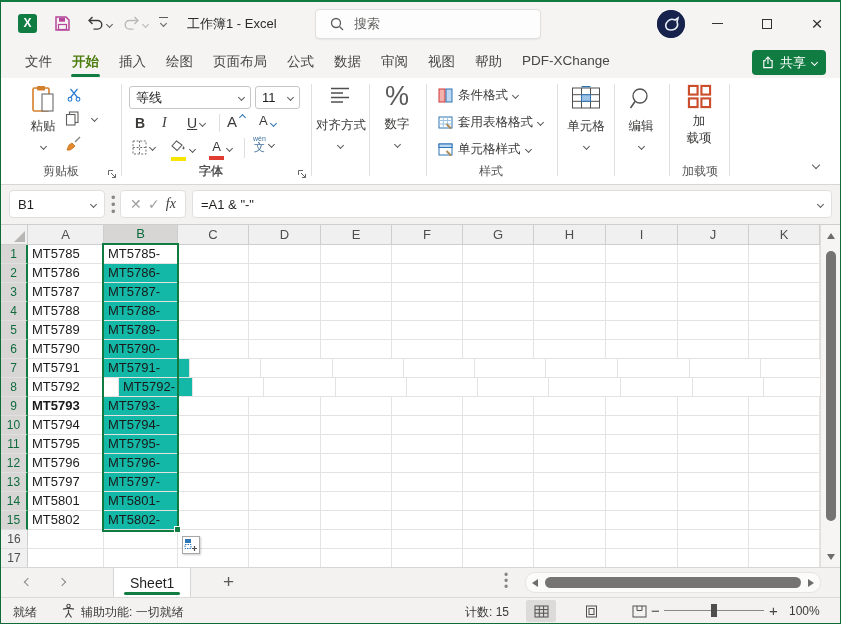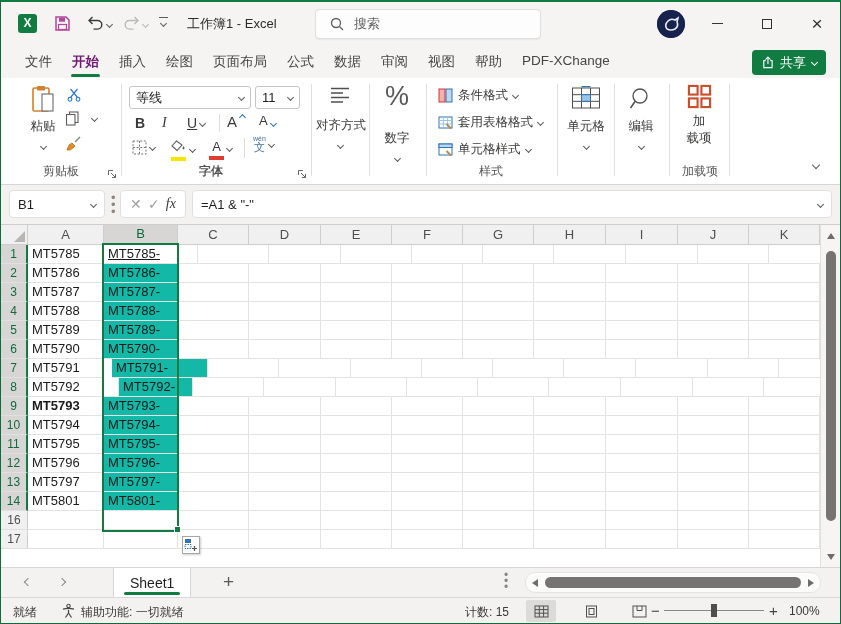--- a/index.html
+++ b/index.html
@@ -18,21 +18,21 @@
   .excel-logo{position:absolute;left:17px;top:12px;width:19px;height:19px;background:#107c41;border-radius:3px;color:#fff;font-weight:bold;font-size:12px;text-align:center;line-height:19px;}
   .qat-btn{position:absolute;top:10px;color:#444;}
   #searchbox{position:absolute;left:314px;top:7px;width:226px;height:30px;background:#fdfdfd;border:1px solid #e1dfdd;border-radius:4px;display:flex;align-items:center;padding-left:14px;gap:10px;box-shadow:0 1px 2px rgba(0,0,0,.06);}
   #searchbox span{color:#5f5e5c;font-size:13px;}
   .title-text{position:absolute;left:186px;top:13px;font-size:13px;color:#2b2b2b;white-space:nowrap;}
   .avatar{position:absolute;left:656px;top:8px;width:28px;height:28px;border-radius:50%;background:#17234d;overflow:hidden;}
   .winctl{position:absolute;top:0;height:43px;width:46px;display:flex;align-items:center;justify-content:center;color:#333;}
   
   #tabrow{position:absolute;top:43px;left:0;width:839px;height:33px;background:#f5f4f3;display:flex;align-items:center;padding-left:14px;}
   .tab{padding:6px 10px;font-size:13.5px;color:#484644;cursor:default;position:relative;white-space:nowrap;}
-  .tab.active{color:#701a75;font-weight:bold;text-align:center;}
+  .tab.active{color:#4d7c0f;font-weight:bold;text-align:center;}
   .tab.active::after{content:"";position:absolute;left:9px;right:9px;bottom:0;height:3px;background:#107c41;border-radius:2px;}
   #sharebtn{position:absolute;right:14px;top:5px;height:25px;background:#107c41;border-radius:4px;color:#fff;font-size:13px;display:flex;align-items:center;gap:6px;padding:0 9px;}
   
   #ribbon{position:absolute;top:76px;left:0;width:839px;height:107px;background:#fff;border-bottom:1px solid #d8d6d4;}
   .gdiv{position:absolute;top:6px;bottom:8px;width:1px;background:#e1dfdd;}
   .glabel{position:absolute;bottom:4px;font-size:12px;color:#555;text-align:center;}
   .launcher{position:absolute;bottom:5px;}
   .rbtn-lab{font-size:12.5px;color:#3b3a39;text-align:center;white-space:nowrap;}
   .mini{position:absolute;display:flex;align-items:center;gap:3px;}
   .ddbox{position:absolute;height:23px;border:1px solid #c8c6c4;border-radius:3px;background:#fff;display:flex;align-items:center;justify-content:space-between;padding:0 6px;font-size:13px;color:#201f1e;}
@@ -259,21 +259,21 @@
             <path d="M2 2.5 H20 M2 7 H14 M2 11.5 H20 M2 16 H14"></path>
           </g>
       </svg>
       <div class="rbtn-lab" style="margin-top:8px;">对齐方式</div>
       <span class="chev s" style="margin-top:6px;"></span>
     </div>
     <div class="gdiv" style="left:368px"></div>
 
     <div class="abs" style="left:372px;top:5px;width:48px;text-align:center;">
       <div style="font-size:27px;font-weight:300;color:#595959;line-height:27px;">%</div>
-      <div class="rbtn-lab" style="margin-top:20px;">数字</div>
+      <div class="rbtn-lab" style="margin-top:6px;">数字</div>
       <span class="chev s" style="margin-top:6px;"></span>
     </div>
     <div class="gdiv" style="left:425px"></div>
 
     <div class="styleitem" style="left:437px;top:9px;">
       <svg width="15" height="15" viewBox="0 0 15 15">
         <rect x="1" y="1" width="6" height="13" fill="#f4b0ab" stroke="#d13438"></rect>
         <rect x="8" y="1" width="6" height="13" fill="#bcd8f2" stroke="#2e75b6"></rect>
       </svg>
       <span>条件格式</span>
@@ -369,21 +369,21 @@
         <div class="ch" style="width: 71px;">G</div>
         <div class="ch" style="width: 72px;">H</div>
         <div class="ch" style="width: 72px;">I</div>
         <div class="ch" style="width: 71px;">J</div>
         <div class="ch" style="width: 71px;">K</div>
       </div>
     <div id="rowsbox" style="position:absolute;top:20px;left:0;">
         <div class="grow">
           <div class="rh selrow">1</div>
           <div class="gc" style="width: 76px;">MT5785</div>
-          <div class="gc" style="width: 94px; text-decoration: underline;">MT5785-</div>
+          <div class="gc" style="width: 74px;">MT5785-</div>
           <div class="gc" style="width: 71px;"></div>
           <div class="gc" style="width: 72px;"></div>
           <div class="gc" style="width: 71px;"></div>
           <div class="gc" style="width: 71px;"></div>
           <div class="gc" style="width: 71px;"></div>
           <div class="gc" style="width: 72px;"></div>
           <div class="gc" style="width: 72px;"></div>
           <div class="gc" style="width: 71px;"></div>
           <div class="gc" style="width: 71px;"></div>
         </div>
@@ -453,21 +453,21 @@
           <div class="gc" style="width: 71px;"></div>
           <div class="gc" style="width: 71px;"></div>
           <div class="gc" style="width: 72px;"></div>
           <div class="gc" style="width: 72px;"></div>
           <div class="gc" style="width: 71px;"></div>
           <div class="gc" style="width: 71px;"></div>
         </div>
         <div class="grow">
           <div class="rh selrow">7</div>
           <div class="gc" style="width: 76px;">MT5791</div>
-          <div class="gc selfill" style="width: 96px; margin-left: 8px;">MT5791-</div>
+          <div class="gc selfill" style="width: 86px;">MT5791-</div>
           <div class="gc" style="width: 71px;"></div>
           <div class="gc" style="width: 72px;"></div>
           <div class="gc" style="width: 71px;"></div>
           <div class="gc" style="width: 71px;"></div>
           <div class="gc" style="width: 71px;"></div>
           <div class="gc" style="width: 72px;"></div>
           <div class="gc" style="width: 72px;"></div>
           <div class="gc" style="width: 71px;"></div>
           <div class="gc" style="width: 71px;"></div>
         </div>
@@ -552,20 +552,34 @@
           <div class="gc" style="width: 71px;"></div>
           <div class="gc" style="width: 72px;"></div>
           <div class="gc" style="width: 72px;"></div>
           <div class="gc" style="width: 71px;"></div>
           <div class="gc" style="width: 71px;"></div>
         </div>
         <div class="grow">
           <div class="rh selrow">14</div>
           <div class="gc" style="width: 76px;">MT5801</div>
           <div class="gc selfill" style="width: 74px;">MT5801-</div>
+          <div class="gc" style="width: 71px;"></div>
+          <div class="gc" style="width: 72px;"></div>
+          <div class="gc" style="width: 71px;"></div>
+          <div class="gc" style="width: 71px;"></div>
+          <div class="gc" style="width: 71px;"></div>
+          <div class="gc" style="width: 72px;"></div>
+          <div class="gc" style="width: 72px;"></div>
+          <div class="gc" style="width: 71px;"></div>
+          <div class="gc" style="width: 71px;"></div>
+        </div>
+        <div class="grow">
+          <div class="rh selrow">15</div>
+          <div class="gc" style="width: 76px;">MT5802</div>
+          <div class="gc selfill" style="width: 74px;">MT5802-</div>
           <div class="gc" style="width: 71px;"></div>
           <div class="gc" style="width: 72px;"></div>
           <div class="gc" style="width: 71px;"></div>
           <div class="gc" style="width: 71px;"></div>
           <div class="gc" style="width: 71px;"></div>
           <div class="gc" style="width: 72px;"></div>
           <div class="gc" style="width: 72px;"></div>
           <div class="gc" style="width: 71px;"></div>
           <div class="gc" style="width: 71px;"></div>
         </div>

